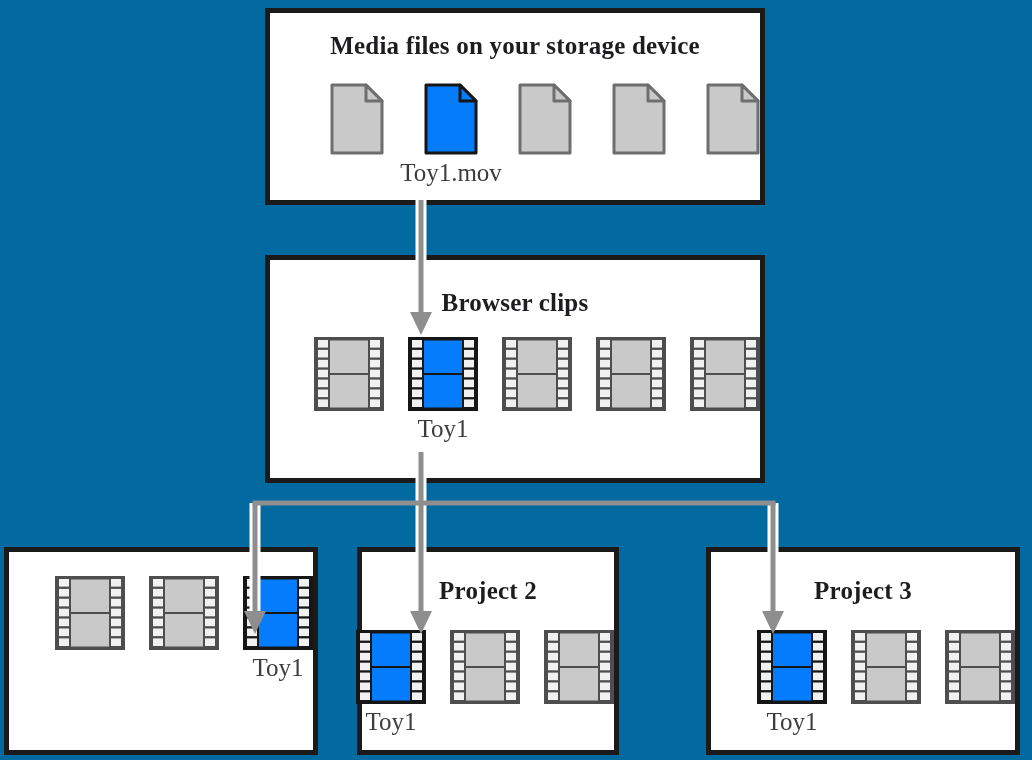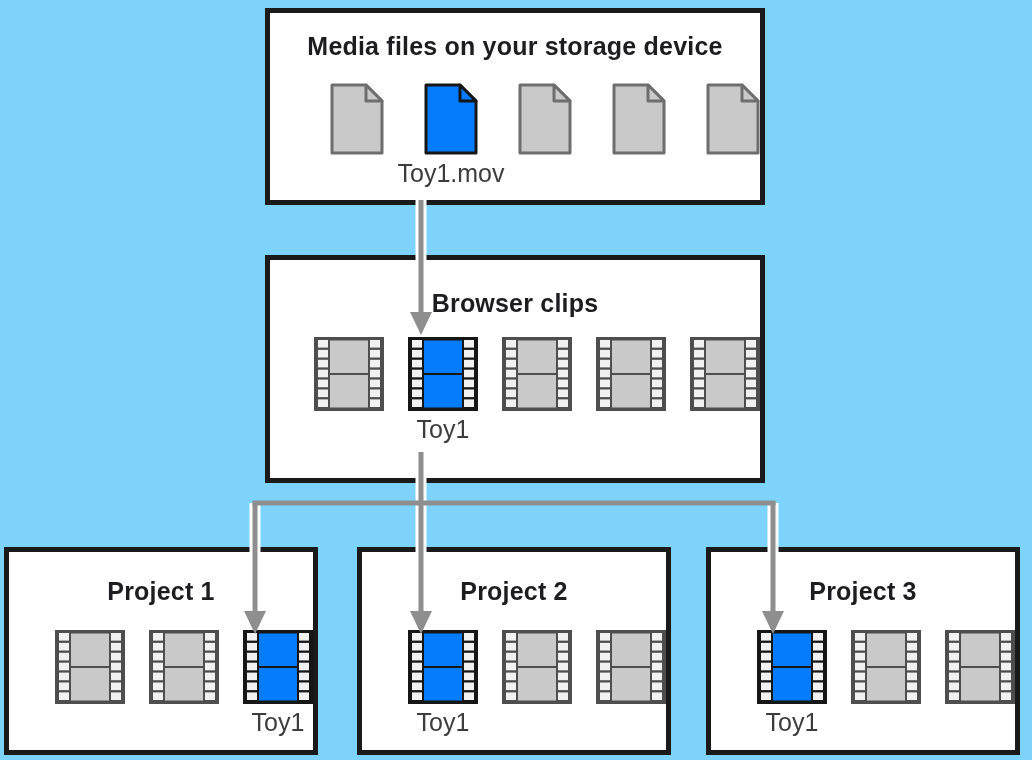--- a/index.html
+++ b/index.html
@@ -9,31 +9,31 @@
     --strip-gray:#4E4E4E;
     --strip-black:#161616;
     --hole:#F1F1F1;
     --box-border:#1A1A1A;
     --arrow:#8E8E8E;
     --title-text:#1D1D1F;
     --label-text:#3D3D3D;
   }
   html,body{margin:0;padding:0;background:#fff;}
   .canvas{
-    position:relative;width:1032px;height:760px;background:#7dd3fc;overflow:hidden;
-    font-family:Liberation Sans, sans-serif;
+    position:relative;width:1032px;height:760px;background:#0369a1;overflow:hidden;
+    font-family:Liberation Serif, serif;
   }
   .box{
     position:absolute;box-sizing:border-box;background:#fff;
     border:5px solid var(--box-border);
   }
   .storage{left:265px;top:8px;width:500px;height:197px;}
   .browser{left:265px;top:255px;width:500px;height:228px;}
   .p1{left:4px;top:547px;width:314px;height:208px;}
-  .p2{left:357px;top:547px;width:314px;height:208px;}
+  .p2{left:357px;top:547px;width:262px;height:208px;}
   .p3{left:706px;top:547px;width:314px;height:208px;}
   .box-title{
     font-size:25px;line-height:30px;font-weight:700;color:var(--title-text);
     text-align:center;letter-spacing:.2px;
   }
   .storage .box-title{margin-top:18px;}
   .browser .box-title{margin-top:28px;}
   .project .box-title{margin-top:24px;}
   .icon-row{display:flex;justify-content:flex-end;}
   .icon-row.docs{gap:40px;margin-top:22px;}
@@ -179,21 +179,20 @@
             <rect x="56" y="52.5" width="10" height="7.6" fill="#F1F1F1"></rect>
             <rect x="4" y="62.4" width="10" height="7.6" fill="#F1F1F1"></rect>
             <rect x="56" y="62.4" width="10" height="7.6" fill="#F1F1F1"></rect>
     <rect x="16" y="3.5" width="38" height="32.5" fill="#C9C9C9"></rect>
     <rect x="16" y="38" width="38" height="32.5" fill="#C9C9C9"></rect>
   </svg></div>
       </div>
   </div>
 
   <div class="box project p1">
-    <div class="box-title">Project 1</div>
     <div class="icon-row clips">
         <div class="icon-cell"><svg width="70" height="74" viewBox="0 0 70 74">
     <rect width="70" height="74" fill="#4E4E4E"></rect>
     <rect x="4" y="3.0" width="10" height="7.6" fill="#F1F1F1"></rect>
             <rect x="56" y="3.0" width="10" height="7.6" fill="#F1F1F1"></rect>
             <rect x="4" y="12.9" width="10" height="7.6" fill="#F1F1F1"></rect>
             <rect x="56" y="12.9" width="10" height="7.6" fill="#F1F1F1"></rect>
             <rect x="4" y="22.8" width="10" height="7.6" fill="#F1F1F1"></rect>
             <rect x="56" y="22.8" width="10" height="7.6" fill="#F1F1F1"></rect>
             <rect x="4" y="32.7" width="10" height="7.6" fill="#F1F1F1"></rect>

